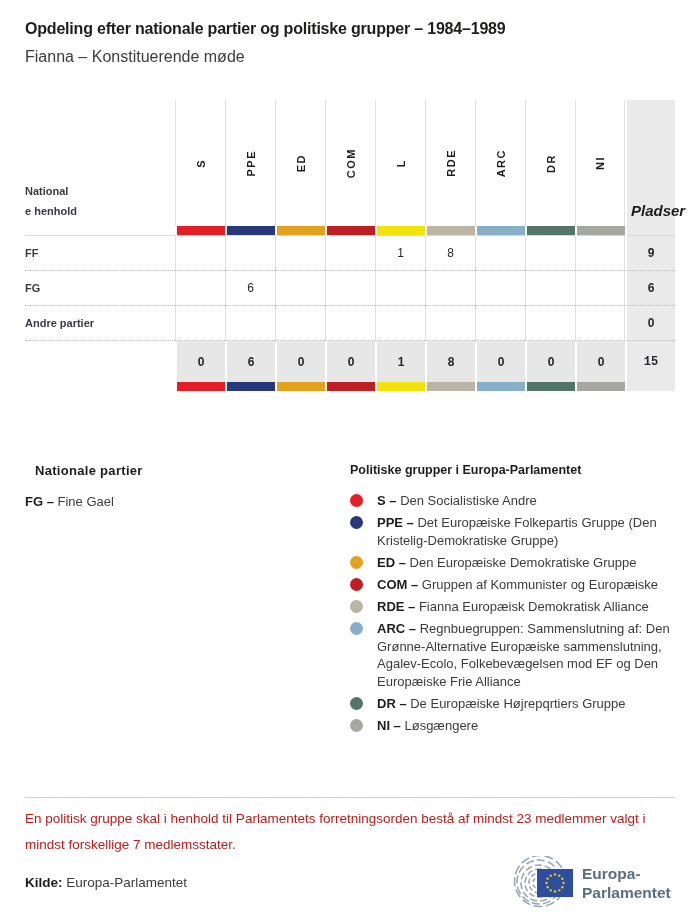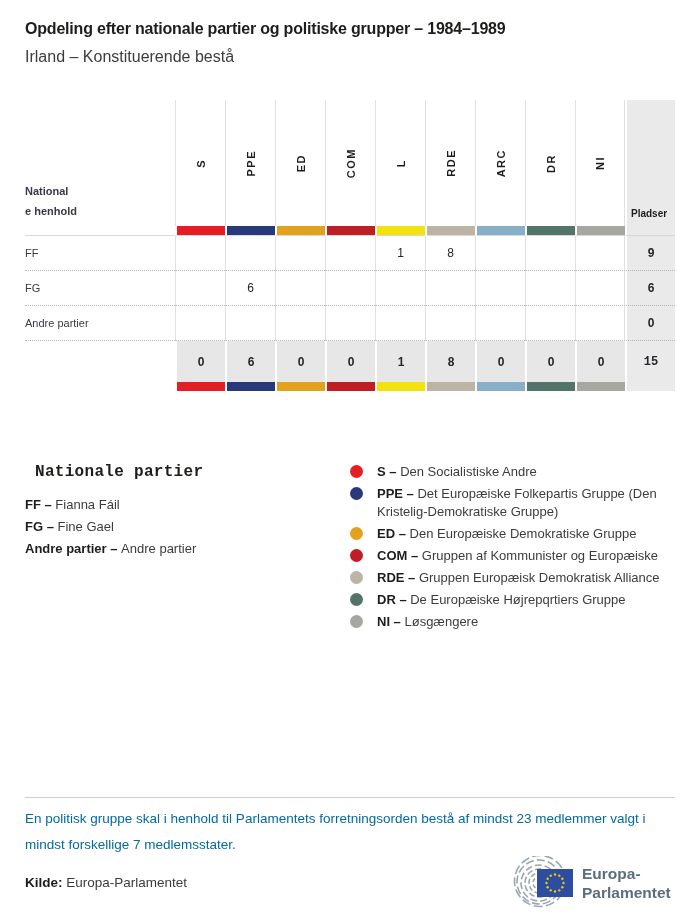--- a/index.html
+++ b/index.html
@@ -16,59 +16,59 @@
   .cell { display:flex; align-items:center; justify-content:center; font-size:12px; color:#26262b; }
   .gcol { border-left:1px solid #e0e0e0; }
   .glast { border-right:1px solid #e0e0e0; }
   .pcol { background:#eaeaea; border-left:2px solid #fff; }
   .hlab { align-items:flex-end; justify-content:flex-start; padding-bottom:5px; }
   .hlab .two { font-size:11px; font-weight:700; color:#3a3a46; line-height:20px; }
   .hlab .two span { display:block; }
   .vl { writing-mode:vertical-rl; transform:rotate(180deg); font-size:11px; font-weight:700;
         letter-spacing:1.5px; color:#1d1d1b; }
   .phd { align-items:flex-end; justify-content:flex-start; padding:0 0 7px 4px;
-         font-size:10px; font-weight:700; color:#1d1d1b; }
+         font-size:15px; font-weight:700; color:#1d1d1b;font-style:italic; }
   .bar { border-left:2px solid #fff; }
   .hsep { border-bottom:1px solid #d8d8d8; }
   .rsep { border-bottom:1px dotted #b8b8b8; }
-  .rlab { justify-content:flex-start; font-size:11px; font-weight:400; color:#3a3a46; }
+  .rlab { justify-content:flex-start; font-size:11px; font-weight:700; color:#3a3a46; }
   .seat { font-weight:700; font-size:12px; }
   .tval { background:#e7e7e7; border-left:2px solid #fff; font-weight:700; font-size:12px; }
   .tseat { font-weight:700; font-size:12px;font-family:Liberation Mono, monospace; }
 
   
   .legends { position:absolute; left:25px; top:463px; width:650px; display:flex; }
   .leg-nat { width:325px; }
-  .leg-nat h3 { font-family:Liberation Mono, monospace; font-size:16px; font-weight:700;
+  .leg-nat h3 { font-family:Liberation Sans, sans-serif; font-size:13px; font-weight:700;
                 color:#1d1d1b; margin-bottom:17px; letter-spacing:0.3px;padding-left:10px; }
   .leg-nat .item { font-size:13px; color:#3c3c3b; margin-bottom:9px; line-height:13px; }
   .leg-nat .item b { color:#1d1d1b; }
   .leg-grp { width:325px; }
   .leg-grp h3 { font-size:12.5px; font-weight:700; color:#1d1d1b; margin-bottom:15px; }
   .gitem { display:flex; margin-bottom:4.5px; }
   .dot { width:13px; height:13px; border-radius:50%; flex-shrink:0; margin-top:2px; margin-right:14px; }
   .gtext { font-size:13px; line-height:17.6px; color:#3c3c3b; }
   .gtext b { color:#1d1d1b; }
 
   
   .frule { position:absolute; left:25px; top:797px; width:650px; border-top:1px solid #cfcfcf; }
-  .fnote { position:absolute; left:25px; top:806px; width:645px; font-size:13.5px; line-height:26px; color:#0369a1; }
+  .fnote { position:absolute; left:25px; top:806px; width:645px; font-size:13.5px; line-height:26px; color:#b91c1c; }
   .srcrow { position:absolute; left:25px; top:856px; width:650px; height:52px;
             display:flex; justify-content:space-between; align-items:center; }
   .kilde { font-size:13.5px; color:#3c3c3b; }
   .kilde b { color:#1d1d1b;text-align:center; }
   .logo { display:flex; align-items:center; }
 </style>
 </head>
 <body>
 
 <div class="page">
 
   <div class="title">Opdeling efter nationale partier og politiske grupper – 1984–1989</div>
-  <div class="subtitle">Irland – Konstituerende bestå</div>
+  <div class="subtitle">Fianna – Konstituerende møde</div>
 
   <div class="tbl">
 
     <div class="cell hlab">
       <div class="two">
         <span>National</span>
         <span>e henhold</span>
       </div>
     </div>
     <div class="cell gcol">
@@ -169,44 +169,47 @@
     <div class="cell bar" style="background: rgb(188, 180, 164);"></div>
     <div class="cell bar" style="background: rgb(135, 176, 200);"></div>
     <div class="cell bar" style="background: rgb(83, 116, 104);"></div>
     <div class="cell bar" style="background: rgb(167, 167, 162);"></div>
     <div class="cell pcol"></div>
   </div>
 
   <div class="legends">
     <div class="leg-nat">
       <h3>Nationale partier</h3>
-      <div class="item"><b>FF – </b><span>Fianna Fáil</span></div>
       <div class="item"><b>FG – </b><span>Fine Gael</span></div>
-      <div class="item"><b>Andre partier – </b><span>Andre partier</span></div>
     </div>
     <div class="leg-grp">
+      <h3>Politiske grupper i Europa-Parlamentet</h3>
       <div class="gitem">
         <span class="dot" style="background: rgb(228, 30, 37);"></span>
         <span class="gtext"><b>S – </b><span>Den Socialistiske Andre</span></span>
       </div>
       <div class="gitem">
         <span class="dot" style="background: rgb(39, 57, 123);"></span>
         <span class="gtext"><b>PPE – </b><span>Det Europæiske Folkepartis Gruppe (Den Kristelig-Demokratiske Gruppe)</span></span>
       </div>
       <div class="gitem">
         <span class="dot" style="background: rgb(227, 162, 30);"></span>
         <span class="gtext"><b>ED – </b><span>Den Europæiske Demokratiske Gruppe</span></span>
       </div>
       <div class="gitem">
         <span class="dot" style="background: rgb(192, 30, 37);"></span>
         <span class="gtext"><b>COM – </b><span>Gruppen af Kommunister og Europæiske</span></span>
       </div>
       <div class="gitem">
         <span class="dot" style="background: rgb(188, 180, 164);"></span>
-        <span class="gtext"><b>RDE – </b><span>Gruppen Europæisk Demokratisk Alliance</span></span>
+        <span class="gtext"><b>RDE – </b><span>Fianna Europæisk Demokratisk Alliance</span></span>
+      </div>
+      <div class="gitem">
+        <span class="dot" style="background: rgb(135, 176, 200);"></span>
+        <span class="gtext"><b>ARC – </b><span>Regnbuegruppen: Sammenslutning af: Den Grønne-Alternative Europæiske sammenslutning, Agalev-Ecolo, Folkebevægelsen mod EF og Den Europæiske Frie Alliance</span></span>
       </div>
       <div class="gitem">
         <span class="dot" style="background: rgb(83, 116, 104);"></span>
         <span class="gtext"><b>DR – </b><span>De Europæiske Højrepqrtiers Gruppe</span></span>
       </div>
       <div class="gitem">
         <span class="dot" style="background: rgb(167, 167, 162);"></span>
         <span class="gtext"><b>NI – </b><span>Løsgængere</span></span>
       </div>
     </div>

